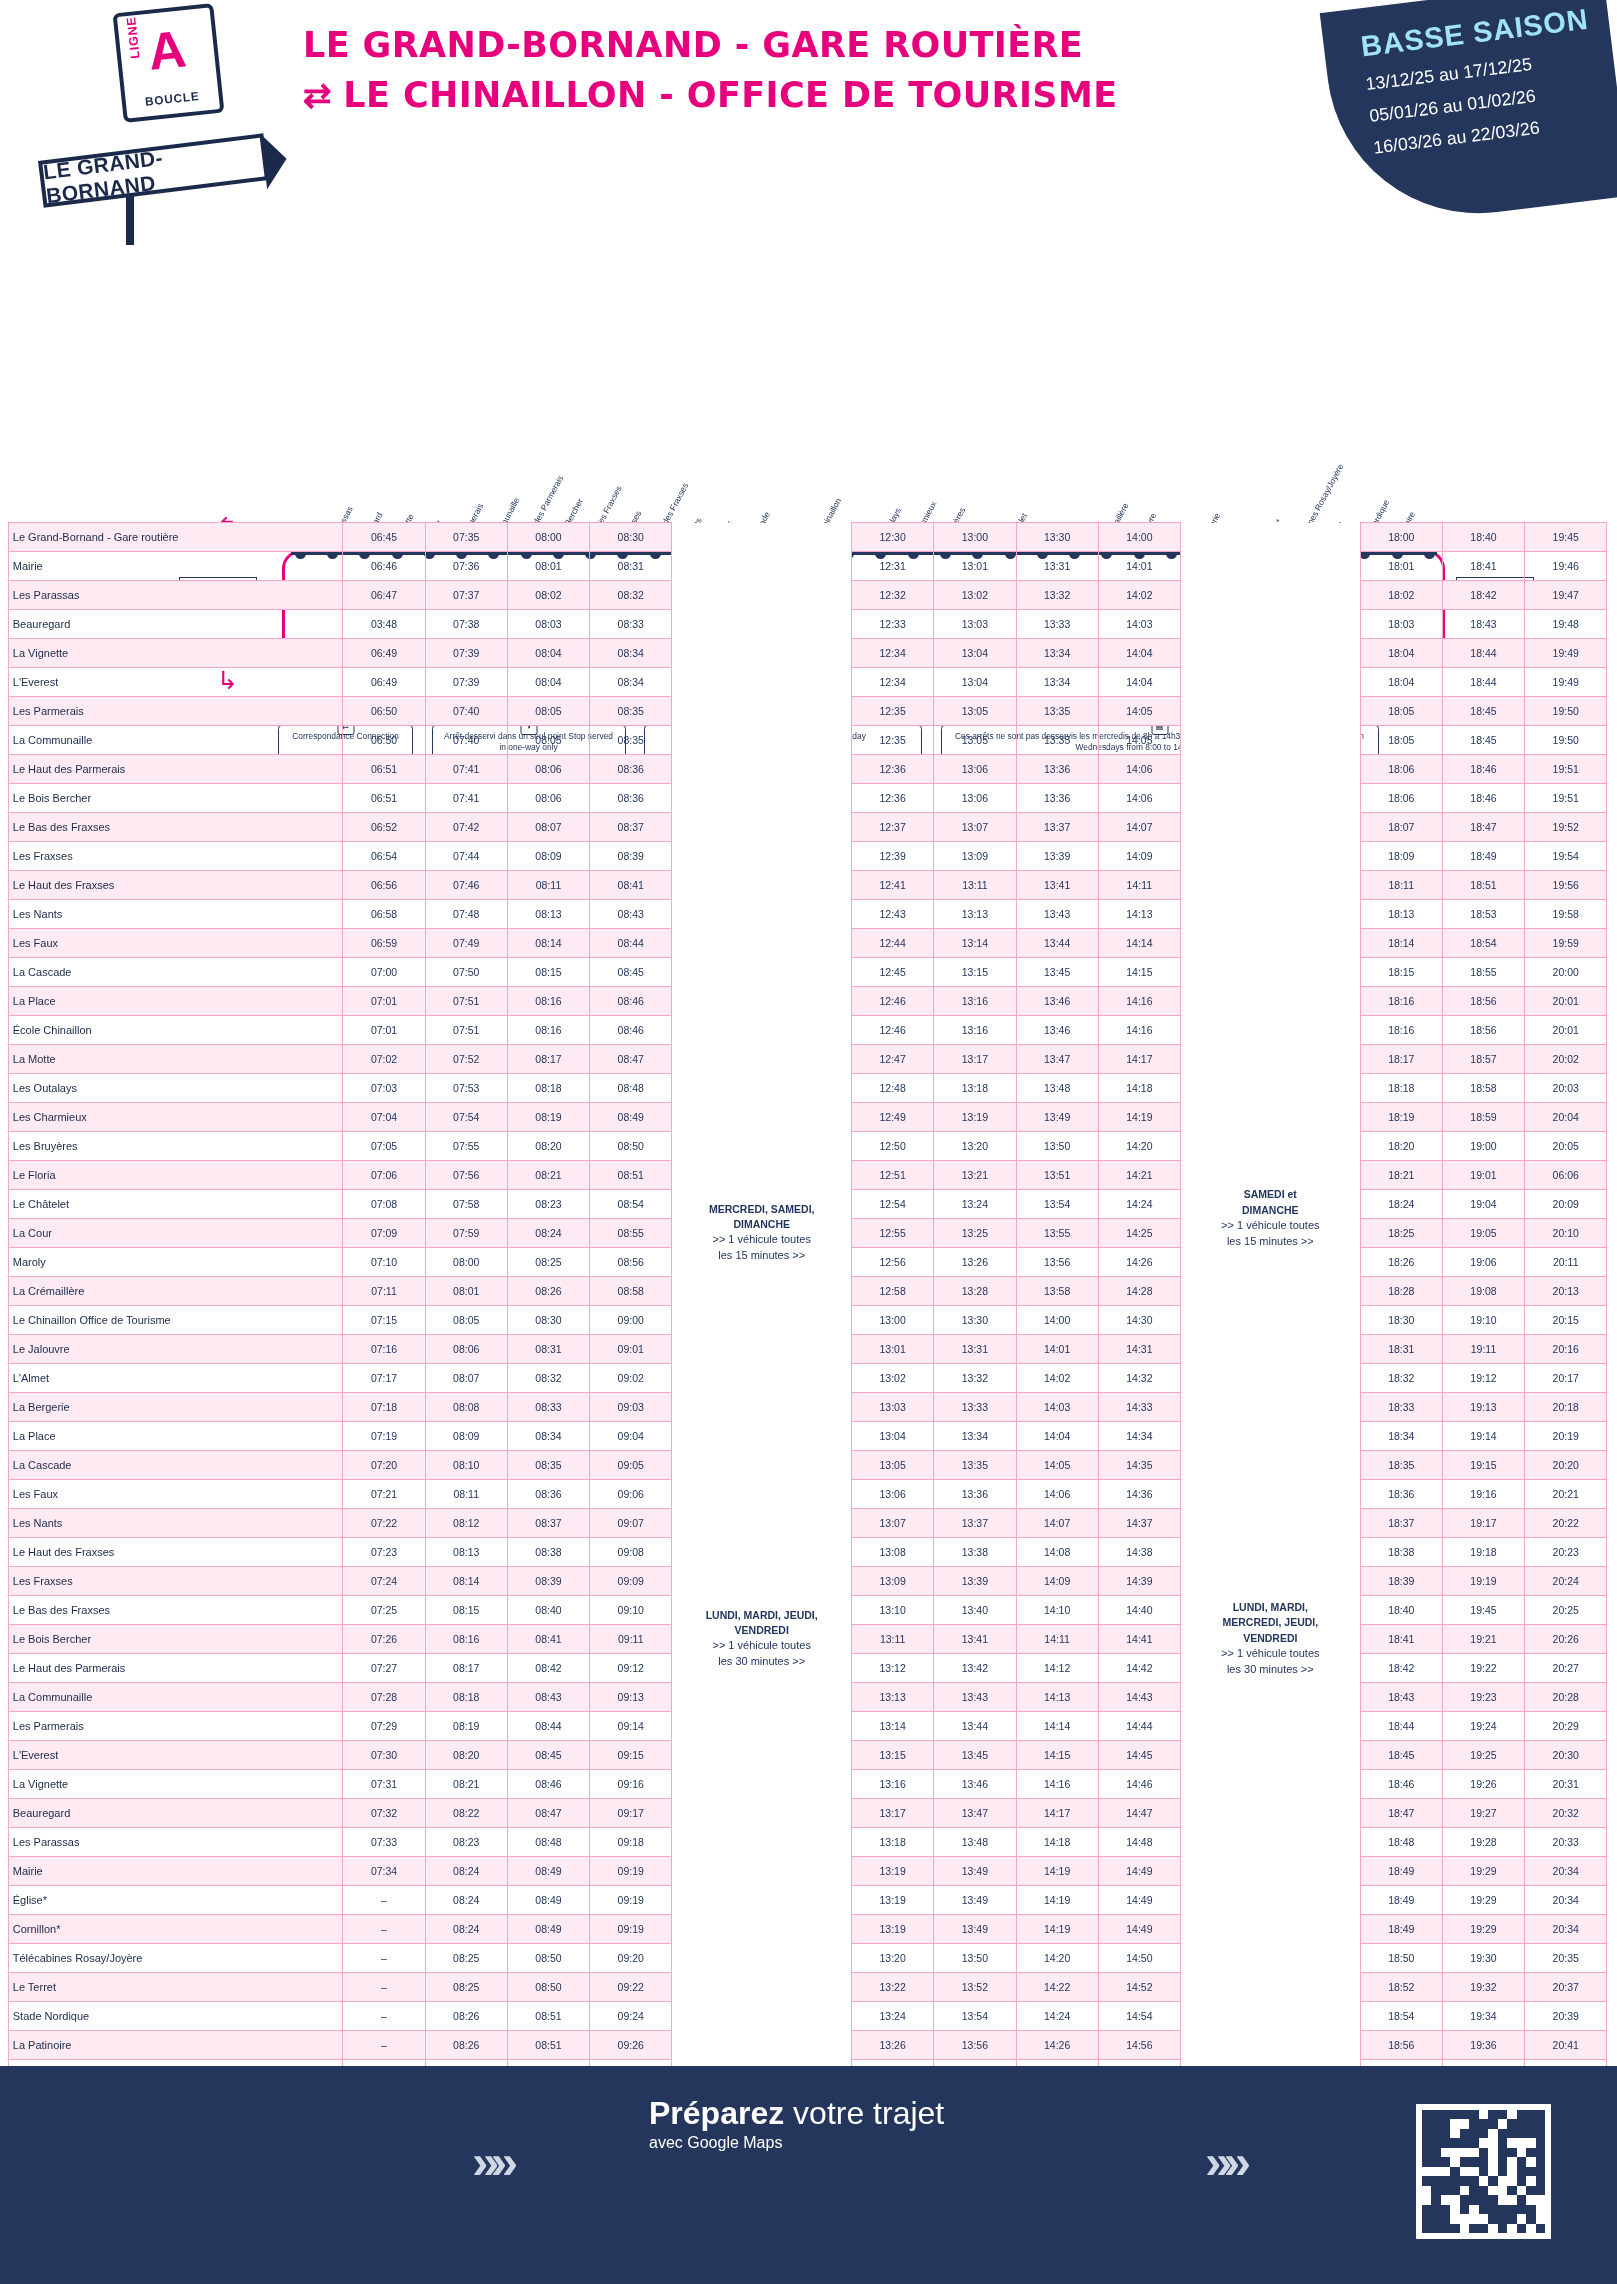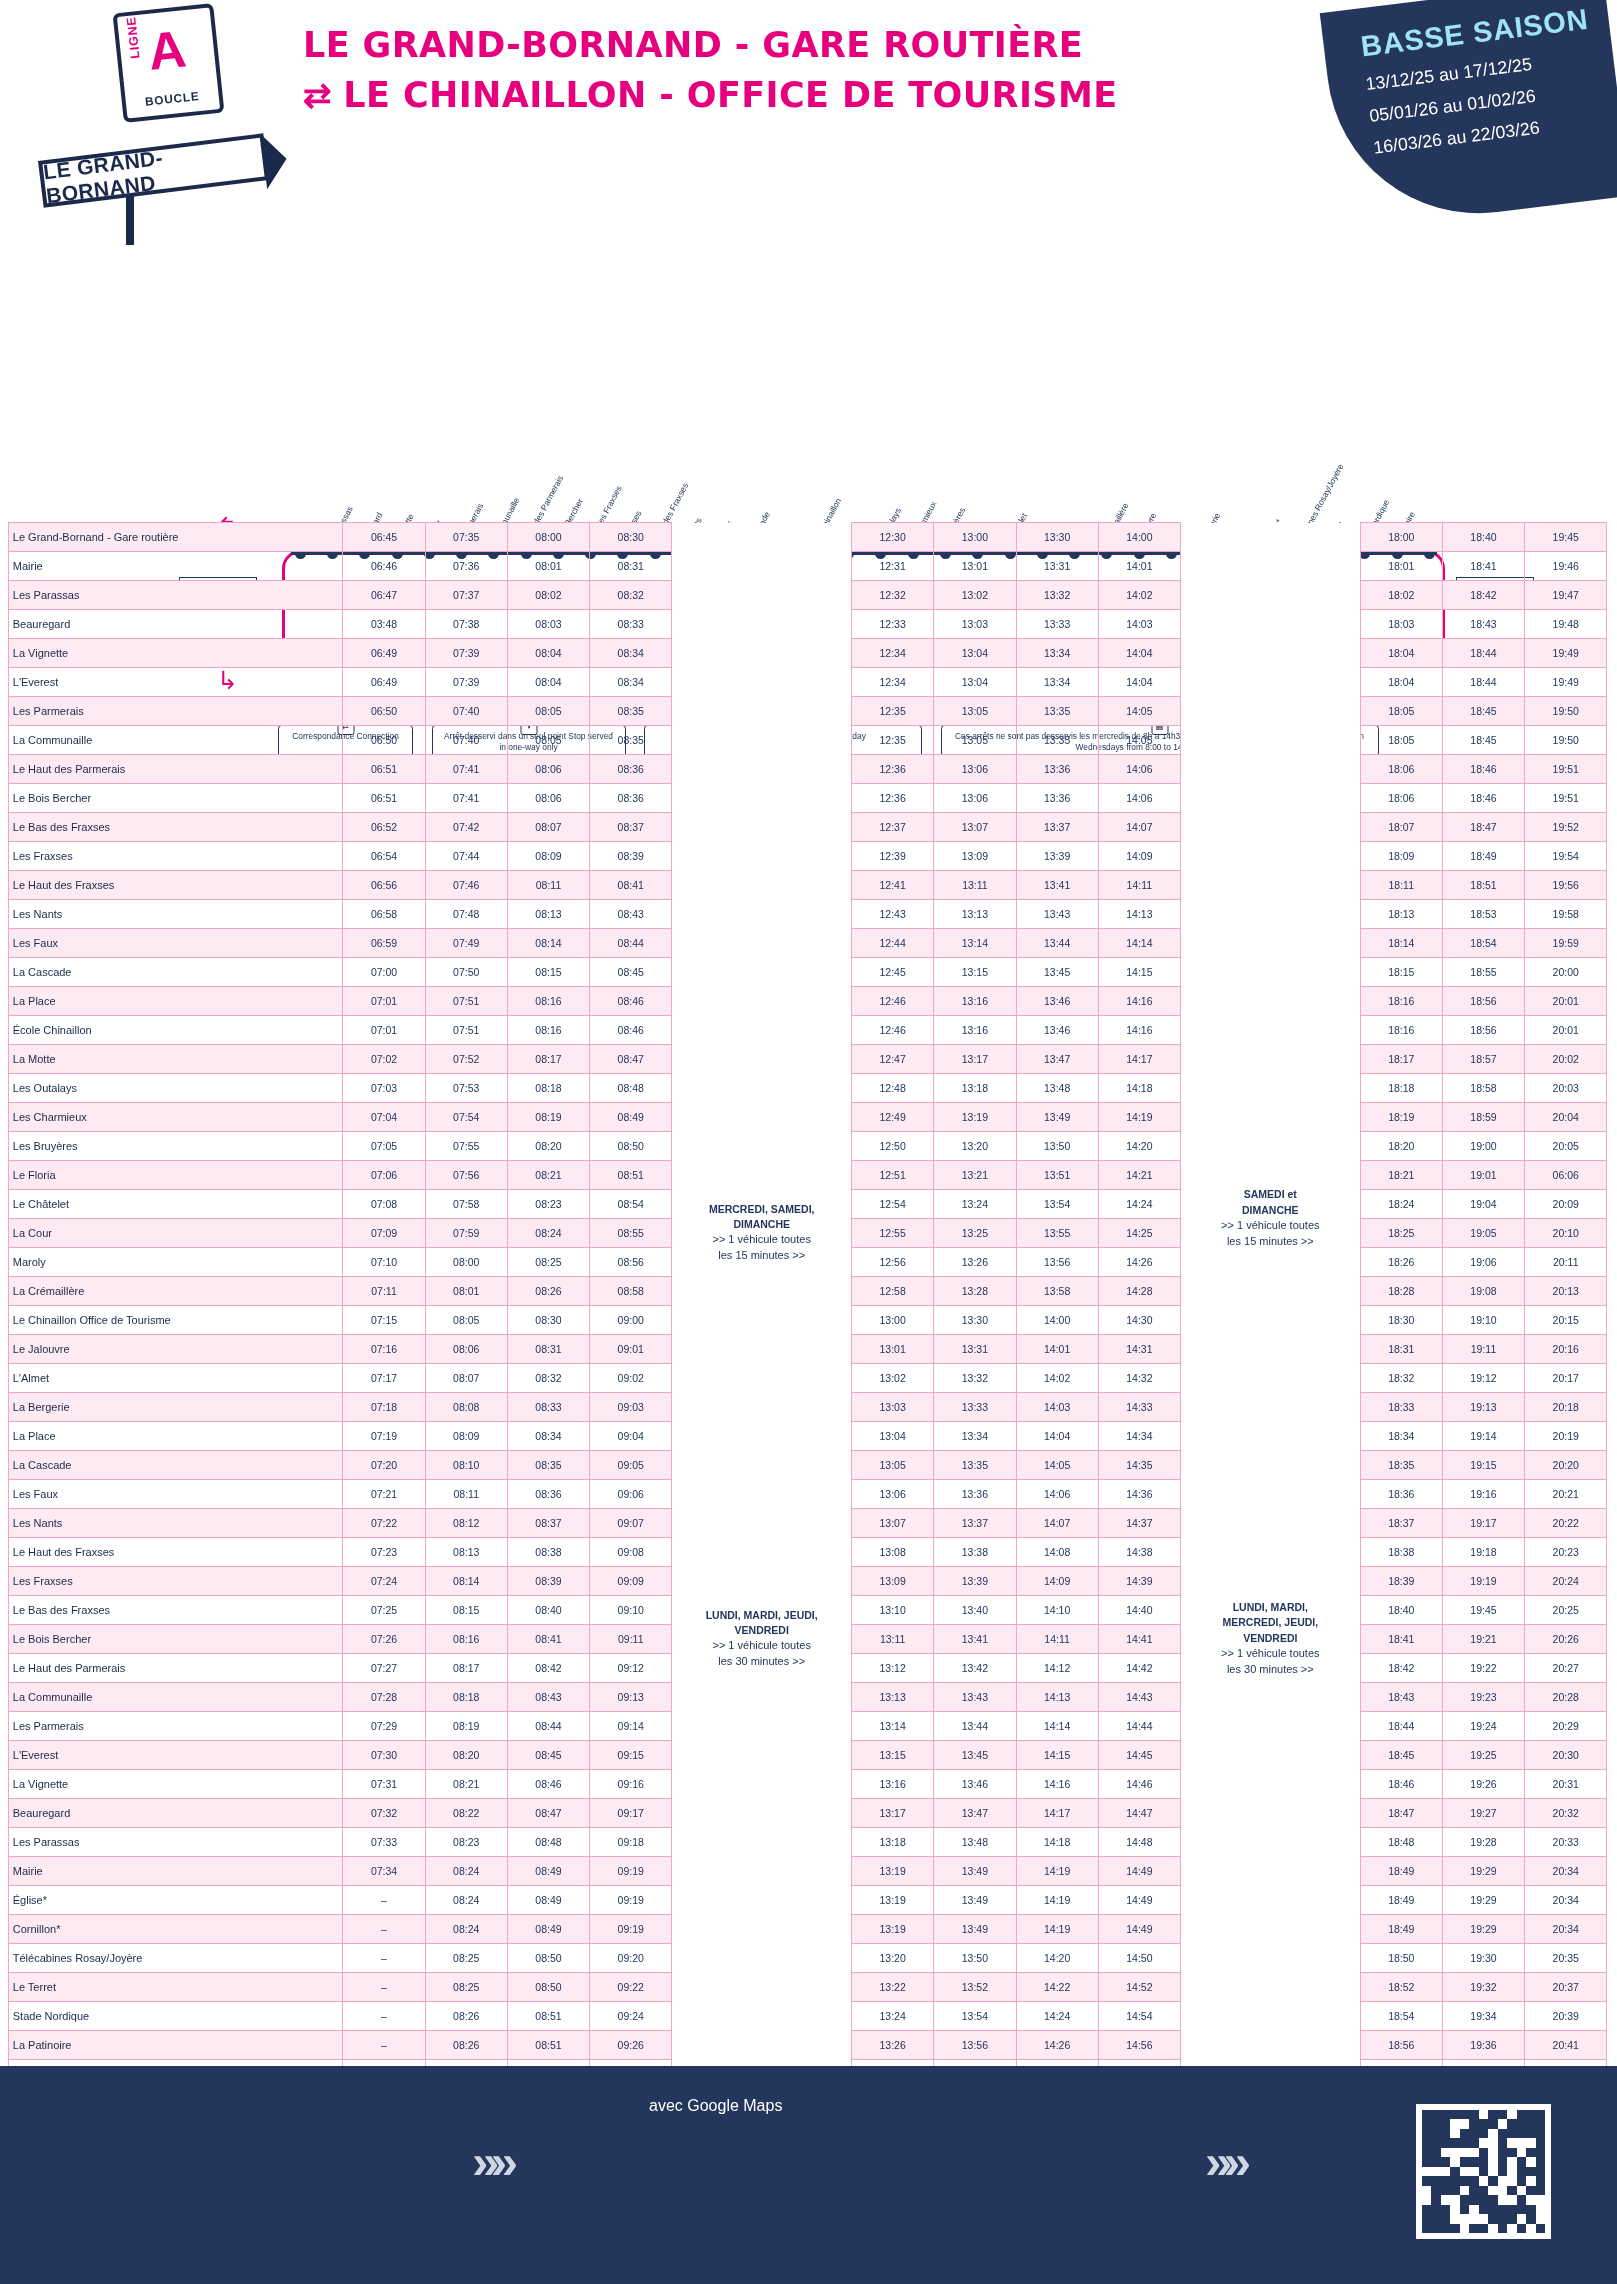--- a/index.html
+++ b/index.html
@@ -1204,20 +1204,23 @@
         </tbody>
     </table>
   </div>
 
   <div class="footer">
 
     <div class="chev" style="left:472px; top:67px;">»»</div>
     <div class="chev" style="left:1205px; top:67px;">»»</div>
 
     <div class="foot-mid">
+      <div class="foot-h1">
+        <span>Préparez</span><span class="light"> votre trajet</span>
+      </div>
       <div class="foot-sub">avec Google Maps</div>
     </div>
 
     <div class="qr">
       <div class="qr-grid" id="qr-grid">
           <i style="background: rgb(36, 54, 92);"></i>
           <i style="background: rgb(36, 54, 92);"></i>
           <i style="background: rgb(36, 54, 92);"></i>
           <i style="background: rgb(36, 54, 92);"></i>
           <i style="background: rgb(36, 54, 92);"></i>

